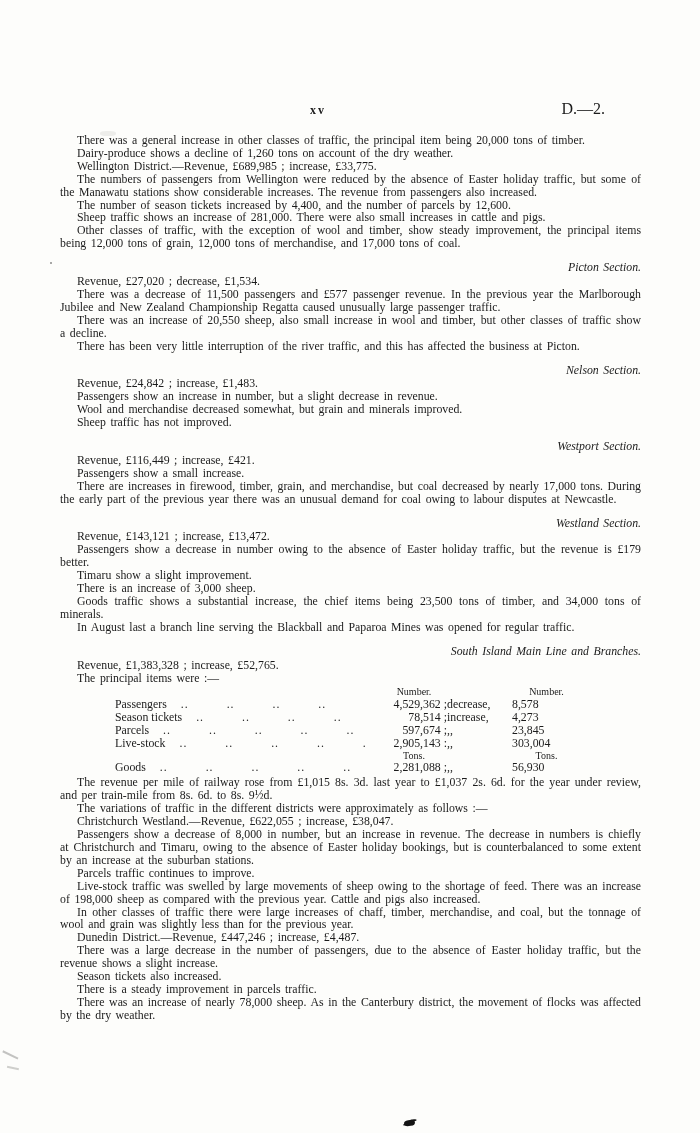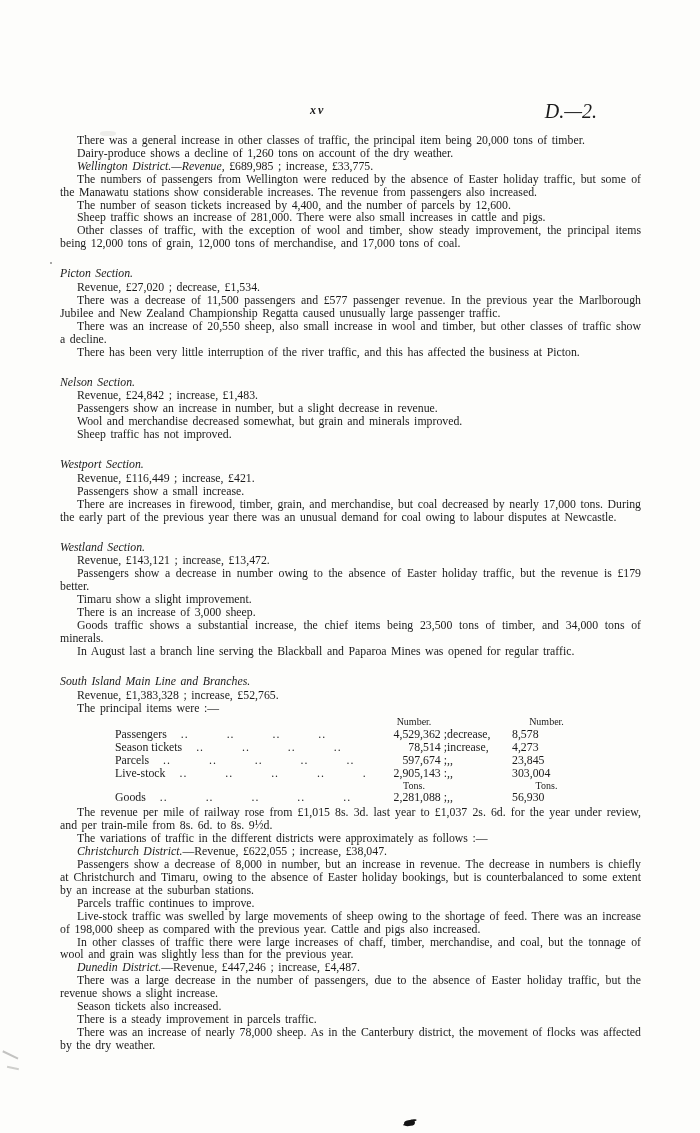--- a/index.html
+++ b/index.html
@@ -1,25 +1,25 @@
 <!DOCTYPE html>
 <html><head>
 <meta charset="utf-8">
 <style>
   html,body{margin:0;padding:0;background:#e8e8e8;}
   .page{position:relative;width:700px;height:1133px;background:#fdfdfb;overflow:hidden;
         font-family:"Liberation Serif","DejaVu Serif",serif;color:#1b1b1b;}
-  .page-header{position:absolute;top:100px;left:60px;width:581px;height:22px;font-style:italic;}
+  .page-header{position:absolute;top:100px;left:60px;width:581px;height:22px;}
   .pageno{position:absolute;left:250px;top:3px;font-size:12px;font-weight:bold;letter-spacing:2px;}
-  .docref{position:absolute;right:44px;top:0;font-size:20px;}
+  .docref{position:absolute;right:36px;top:0;font-size:16px;}
   .content{position:absolute;top:134px;left:60px;width:581px;font-size:11.8px;line-height:12.9px;
            text-align:justify;word-spacing:1.6px;}
   .content p{margin:0;text-indent:17px;}
-  .lead-italic{font-style:italic;}
-  .section-heading{text-align:left;font-style:italic;margin:17px 0 1px;}
+  .lead-italic{}
+  .section-heading{text-align:right;font-style:italic;margin:11px 0 1px;}
   .items-table{margin:2px 0 2px 55px;width:452px;}
   .trow{display:grid;grid-template-columns:250px 82px 65px 55px;line-height:13px;text-align:left;word-spacing:normal;}
   .c-label{white-space:nowrap;overflow:hidden;}
   .c-leaders{word-spacing:34px;margin-left:14px;letter-spacing:1px;color:#2a2a2a;}
   .c-v1{text-align:right;}
   .c-change{text-align:left;}
   .c-v2{}
   .hdr{font-size:10px;line-height:11.5px;}
   .hdr .c-v1{text-align:center;padding-left:16px;}
   .hdr .c-v2{text-align:center;padding-left:14px;}
@@ -112,21 +112,21 @@
         </div>
         <div class="trow">
           <div class="c-label"><span>Goods</span><span class="c-leaders">.. .. .. .. ..</span></div>
           <div class="c-v1">2,281,088 ;</div>
           <div class="c-change">,,</div>
           <div class="c-v2">56,930</div>
         </div>
       </div>
       <p>The revenue per mile of railway rose from £1,015 8s. 3d. last year to £1,037 2s. 6d. for the year under review, and per train-mile from 8s. 6d. to 8s. 9½d.</p>
       <p>The variations of traffic in the different districts were approximately as follows :—</p>
-      <p><span class="lead-italic">Christchurch District.</span><span>—Revenue, £622,055 ; increase, £38,047.</span></p>
+      <p><span class="lead-italic">Christchurch Westland.</span><span>—Revenue, £622,055 ; increase, £38,047.</span></p>
       <p>Passengers show a decrease of 8,000 in number, but an increase in revenue. The decrease in numbers is chiefly at Christchurch and Timaru, owing to the absence of Easter holiday bookings, but is counterbalanced to some extent by an increase at the suburban stations.</p>
       <p>Parcels traffic continues to improve.</p>
       <p>Live-stock traffic was swelled by large movements of sheep owing to the shortage of feed. There was an increase of 198,000 sheep as compared with the previous year. Cattle and pigs also increased.</p>
       <p>In other classes of traffic there were large increases of chaff, timber, merchandise, and coal, but the tonnage of wool and grain was slightly less than for the previous year.</p>
       <p><span class="lead-italic">Dunedin District.</span><span>—Revenue, £447,246 ; increase, £4,487.</span></p>
       <p>There was a large decrease in the number of passengers, due to the absence of Easter holiday traffic, but the revenue shows a slight increase.</p>
       <p>Season tickets also increased.</p>
       <p>There is a steady improvement in parcels traffic.</p>
       <p>There was an increase of nearly 78,000 sheep. As in the Canterbury district, the movement of flocks was affected by the dry weather.</p>
     </div>

